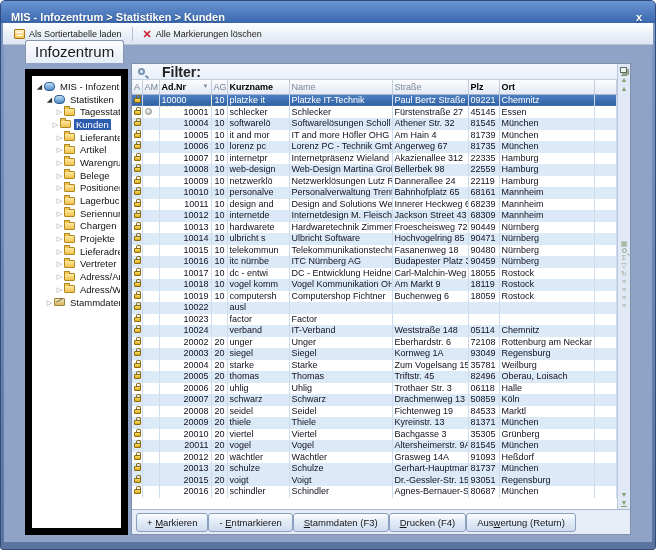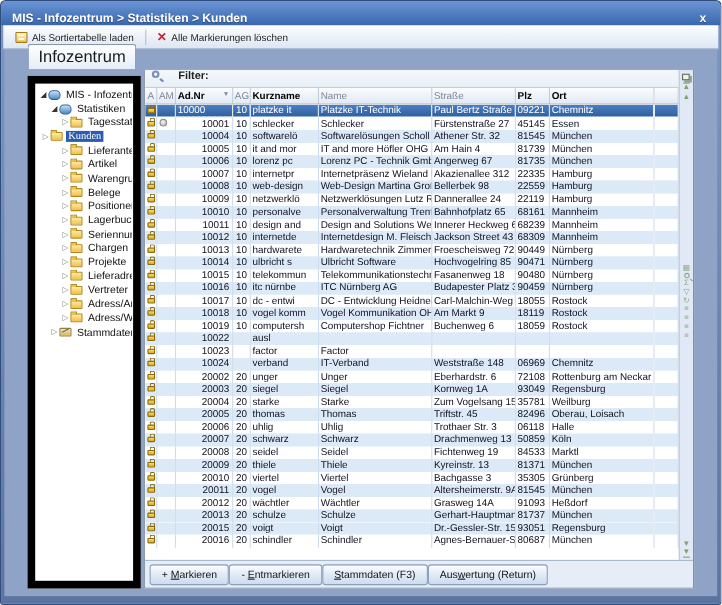--- a/index.html
+++ b/index.html
@@ -55,21 +55,21 @@
     background:#f1c14c;border:1px solid #b08820;border-bottom:none;border-radius:1px 1px 0 0;}
   .ti-stamm{background:linear-gradient(#f2e3b2,#d9b860);border:1px solid #97803a;border-radius:1px;}
   .ti-stamm::after{content:"";position:absolute;left:1px;top:1px;width:7px;height:1px;background:#6a6a6a;transform:rotate(-28deg);}
   .tlabel{padding:0 2px;}
   .tlabel.selected{background:var(--tree_selection,#2c5cb0);color:#fff;}
   
   .table-panel{flex:1;display:flex;flex-direction:column;border:1px solid #8291a8;background:#fff;min-width:0;}
   .panel-main{flex:1;display:flex;min-height:0;}
   .table-area{flex:1;display:flex;flex-direction:column;min-width:0;background:#fff;}
   .filter-row{height:16px;flex:0 0 16px;background:linear-gradient(#f4f8fd,#e8eff8);
-    border-bottom:1px solid #c3cedd;display:flex;font-size:10px;}
+    border-bottom:1px solid #c3cedd;display:flex;align-items:center;font-size:14px;}
   .mag{width:7px;height:7px;border:2px solid #7a93b5;border-radius:50%;margin:0 3px 0 6px;position:relative;flex:0 0 7px;}
   .mag::after{content:"";position:absolute;width:4px;height:2px;background:#7a93b5;left:5px;top:6px;transform:rotate(40deg);}
   .filter-label{font-weight:bold;color:#222;margin-left:14px;}
   table{border-collapse:collapse;table-layout:fixed;width:100%;}
   col.w-a{width:10px}col.w-am{width:17px}col.w-adnr{width:52px}col.w-ag{width:16px}
   col.w-kurzname{width:62px}col.w-name{width:103px}col.w-strasse{width:76px}
   col.w-plz{width:31px}col.w-ort{width:95px}col.w-fill{width:auto}
   th{background:linear-gradient(#fbfcfe,#e2eaf4);border-right:1px solid #c3cedd;border-bottom:1px solid #a9b6c9;
     font-size:9px;font-weight:normal;color:#7e8798;text-align:left;padding:1px 2px;height:14px;
     white-space:nowrap;overflow:hidden;}
@@ -146,21 +146,21 @@
             <li style="padding-left: 12px;">
     <span class="exp exp-expanded">◢</span>
     <span class="ti ti-app"></span>
     <span class="tlabel">Statistiken</span>
   </li>
             <li style="padding-left: 22px;">
     <span class="exp exp-collapsed">▷</span>
     <span class="ti ti-folder"></span>
     <span class="tlabel">Tagesstatistik</span>
   </li>
-            <li style="padding-left: 4px; font-family: Liberation Serif, serif;">
+            <li style="padding-left: 18px;">
     <span class="exp exp-collapsed">▷</span>
     <span class="ti ti-folder"></span>
     <span class="tlabel selected">Kunden</span>
   </li>
             <li style="padding-left: 22px;">
     <span class="exp exp-collapsed">▷</span>
     <span class="ti ti-folder"></span>
     <span class="tlabel">Lieferanten</span>
   </li>
             <li style="padding-left: 22px;">
@@ -508,21 +508,21 @@
     <td class="cell-fill"></td>
   </tr>
                     <tr class="alt">
     <td class="c-a"><span class="lock"></span></td>
     <td class="c-am"></td>
     <td class="num cell-adnr">10024</td>
     <td class="num cell-ag"></td>
     <td class="cell-kurzname">verband</td>
     <td class="cell-name">IT-Verband</td>
     <td class="cell-strasse">Weststraße 148</td>
-    <td class="cell-plz">06969</td>
+    <td class="cell-plz">05114</td>
     <td class="cell-ort">Chemnitz</td>
     <td class="cell-fill"></td>
   </tr>
                     <tr>
     <td class="c-a"><span class="lock"></span></td>
     <td class="c-am"></td>
     <td class="num cell-adnr">20002</td>
     <td class="num cell-ag">20</td>
     <td class="cell-kurzname">unger</td>
     <td class="cell-name">Unger</td>
@@ -711,18 +711,19 @@
             <div class="rail-bot" id="rail-bot">
                 <span class="rail-ic arrow">▼</span>
                 <span class="rail-ic with-line-bot arrow">▼</span>
               </div>
           </div>
         </div>
         <div class="footer" id="footer">
             <button class="btn"><span class="pre">+ </span><span class="key">M</span><span class="post">arkieren</span></button>
             <button class="btn"><span class="pre">- </span><span class="key">E</span><span class="post">ntmarkieren</span></button>
             <button class="btn"><span class="pre"></span><span class="key">S</span><span class="post">tammdaten (F3)</span></button>
+            <button class="btn"><span class="pre"></span><span class="key">D</span><span class="post">rucken (F4)</span></button>
             <button class="btn"><span class="pre">Aus</span><span class="key">w</span><span class="post">ertung (Return)</span></button>
           </div>
       </div>
     </div>
   </div>
 </div>
 
 </body></html>

